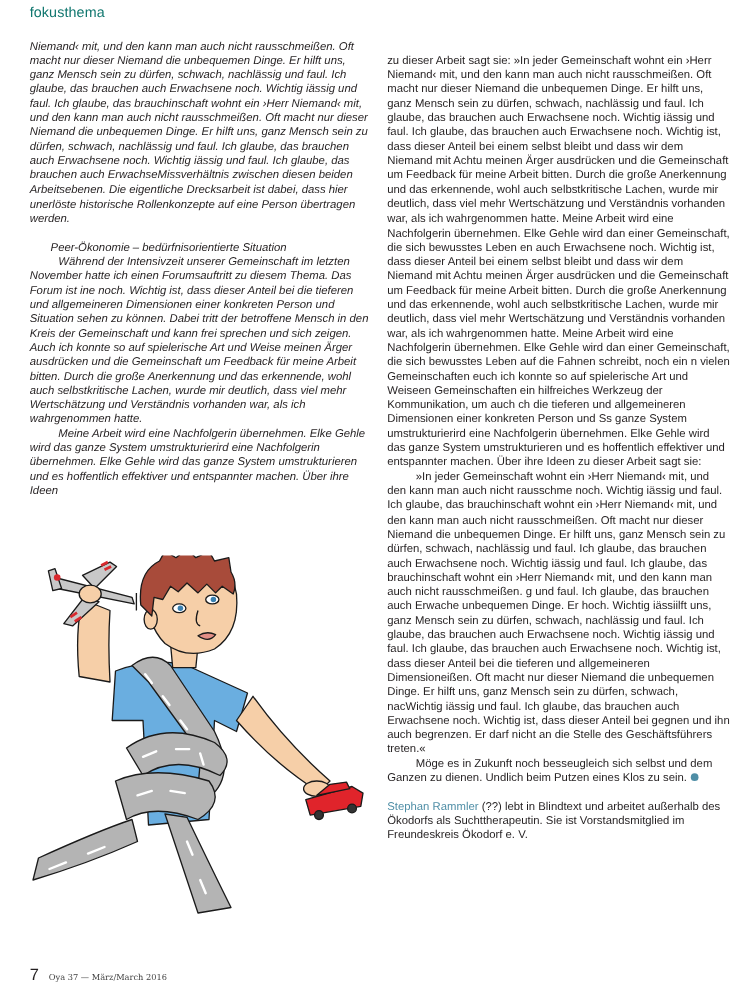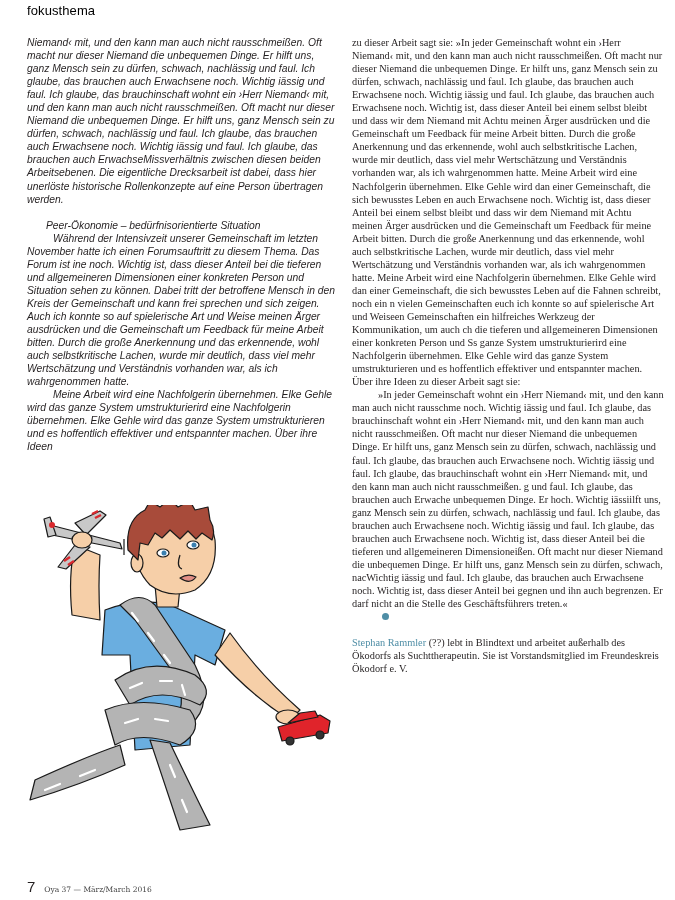--- a/index.html
+++ b/index.html
@@ -1,22 +1,22 @@
 <!DOCTYPE html>
 <html><head>
 <meta charset="utf-8">
 <style>
   html, body { margin: 0; padding: 0; background: #ffffff; }
   body { width: 675px; height: 900px; position: relative; overflow: hidden;
          font-family: "Liberation Sans", sans-serif; color: #231f20; }
-  .section-label { position: absolute; left: 27px; top: 3px; font-size: 13px; color: #000000; letter-spacing: 0.1px; }
+  .section-label { position: absolute; left: 27px; top: 3px; font-size: 13px; color: #0f766e; letter-spacing: 0.1px; }
   .col { position: absolute; top: 36px; font-size: 10.3px; line-height: 13.05px; color: #231f20; }
   .col p { margin: 0; text-align: left; }
   .col-left { left: 27px; width: 308px; font-style: italic; }
-  .col-right { left: 352px; width: 312px; top: 36px; font-family: Liberation Serif, serif; }
+  .col-right { left: 352px; width: 312px; top: 49px; }
   .indent { text-indent: 26px; }
   .subhead { margin-top: 13px !important; text-indent: 19px; }
   .gap { margin-top: 13px !important; }
   .author { color: #4f8ea6; }
   .end-dot { display: inline-block; width: 7px; height: 7px; border-radius: 50%; background: #4f8ea6; margin-left: 4px; vertical-align: 0px; }
   .illustration { position: absolute; left: 20px; top: 505px; width: 320px; height: 330px; }
   .footer { position: absolute; left: 27px; top: 878px; display: flex; align-items: baseline; }
   .page-num { font-size: 15px; color: #231f20; margin-right: 9px; }
   .footer-text { font-size: 7.5px; color: #444; font-family: "DejaVu Serif", serif; }
 </style>
@@ -28,21 +28,21 @@
 <div class="col col-left">
   <p>Niemand‹ mit, und den kann man auch nicht rausschmeißen. Oft macht nur dieser Niemand die unbequemen Dinge. Er hilft uns, ganz Mensch sein zu dürfen, schwach, nachlässig und faul. Ich glaube, das brauchen auch Erwachsene noch. Wichtig iässig und faul. Ich glaube, das brauchinschaft wohnt ein ›Herr Niemand‹ mit, und den kann man auch nicht rausschmeißen. Oft macht nur dieser Niemand die unbequemen Dinge. Er hilft uns, ganz Mensch sein zu dürfen, schwach, nachlässig und faul. Ich glaube, das brauchen auch Erwachsene noch. Wichtig iässig und faul. Ich glaube, das brauchen auch ErwachseMissverhältnis zwischen diesen beiden Arbeitsebenen. Die eigentliche Drecksarbeit ist dabei, dass hier unerlöste historische Rollenkonzepte auf eine Person übertragen werden.</p>
   <p class="subhead">Peer-Ökonomie – bedürfnisorientierte Situation</p>
   <p class="indent">Während der Intensivzeit unserer Gemeinschaft im letzten November hatte ich einen Forumsauftritt zu diesem Thema. Das Forum ist ine noch. Wichtig ist, dass dieser Anteil bei die tieferen und allgemeineren Dimensionen einer konkreten Person und Situation sehen zu können. Dabei tritt der betroffene Mensch in den Kreis der Gemeinschaft und kann frei sprechen und sich zeigen. Auch ich konnte so auf spielerische Art und Weise meinen Ärger ausdrücken und die Gemeinschaft um Feedback für meine Arbeit bitten. Durch die große Anerkennung und das erkennende, wohl auch selbstkritische Lachen, wurde mir deutlich, dass viel mehr Wertschätzung und Verständnis vorhanden war, als ich wahrgenommen hatte.</p>
   <p class="indent">Meine Arbeit wird eine Nachfolgerin übernehmen. Elke Gehle wird das ganze System umstrukturierird eine Nachfolgerin übernehmen. Elke Gehle wird das ganze System umstrukturieren und es hoffentlich effektiver und entspannter machen. Über ihre Ideen</p>
 </div>
 
 <div class="col col-right">
   <p>zu dieser Arbeit sagt sie: »In jeder Gemeinschaft wohnt ein ›Herr Niemand‹ mit, und den kann man auch nicht rausschmeißen. Oft macht nur dieser Niemand die unbequemen Dinge. Er hilft uns, ganz Mensch sein zu dürfen, schwach, nachlässig und faul. Ich glaube, das brauchen auch Erwachsene noch. Wichtig iässig und faul. Ich glaube, das brauchen auch Erwachsene noch. Wichtig ist, dass dieser Anteil bei einem selbst bleibt und dass wir dem Niemand mit Achtu meinen Ärger ausdrücken und die Gemeinschaft um Feedback für meine Arbeit bitten. Durch die große Anerkennung und das erkennende, wohl auch selbstkritische Lachen, wurde mir deutlich, dass viel mehr Wertschätzung und Verständnis vorhanden war, als ich wahrgenommen hatte. Meine Arbeit wird eine Nachfolgerin übernehmen. Elke Gehle wird dan einer Gemeinschaft, die sich bewusstes Leben en auch Erwachsene noch. Wichtig ist, dass dieser Anteil bei einem selbst bleibt und dass wir dem Niemand mit Achtu meinen Ärger ausdrücken und die Gemeinschaft um Feedback für meine Arbeit bitten. Durch die große Anerkennung und das erkennende, wohl auch selbstkritische Lachen, wurde mir deutlich, dass viel mehr Wertschätzung und Verständnis vorhanden war, als ich wahrgenommen hatte. Meine Arbeit wird eine Nachfolgerin übernehmen. Elke Gehle wird dan einer Gemeinschaft, die sich bewusstes Leben auf die Fahnen schreibt, noch ein n vielen Gemeinschaften euch ich konnte so auf spielerische Art und Weiseen Gemeinschaften ein hilfreiches Werkzeug der Kommunikation, um auch ch die tieferen und allgemeineren Dimensionen einer konkreten Person und Ss ganze System umstrukturierird eine Nachfolgerin übernehmen. Elke Gehle wird das ganze System umstrukturieren und es hoffentlich effektiver und entspannter machen. Über ihre Ideen zu dieser Arbeit sagt sie:</p>
   <p class="indent">»In jeder Gemeinschaft wohnt ein ›Herr Niemand‹ mit, und den kann man auch nicht rausschme noch. Wichtig iässig und faul. Ich glaube, das brauchinschaft wohnt ein ›Herr Niemand‹ mit, und den kann man auch nicht rausschmeißen. Oft macht nur dieser Niemand die unbequemen Dinge. Er hilft uns, ganz Mensch sein zu dürfen, schwach, nachlässig und faul. Ich glaube, das brauchen auch Erwachsene noch. Wichtig iässig und faul. Ich glaube, das brauchinschaft wohnt ein ›Herr Niemand‹ mit, und den kann man auch nicht rausschmeißen. g und faul. Ich glaube, das brauchen auch Erwache unbequemen Dinge. Er hoch. Wichtig iässiilft uns, ganz Mensch sein zu dürfen, schwach, nachlässig und faul. Ich glaube, das brauchen auch Erwachsene noch. Wichtig iässig und faul. Ich glaube, das brauchen auch Erwachsene noch. Wichtig ist, dass dieser Anteil bei die tieferen und allgemeineren Dimensioneißen. Oft macht nur dieser Niemand die unbequemen Dinge. Er hilft uns, ganz Mensch sein zu dürfen, schwach, nacWichtig iässig und faul. Ich glaube, das brauchen auch Erwachsene noch. Wichtig ist, dass dieser Anteil bei gegnen und ihn auch begrenzen. Er darf nicht an die Stelle des Geschäftsführers treten.«</p>
-  <p class="indent"><span class="end-dot"></span></p>
+  <p class="indent"><span>Möge es in Zukunft noch besseugleich sich selbst und dem Ganzen zu dienen. Undlich beim Putzen eines Klos zu sein.</span><span class="end-dot"></span></p>
   <p class="gap"><span class="author">Stephan Rammler</span><span> (??) lebt in Blindtext und arbeitet außerhalb des Ökodorfs als Suchttherapeutin. Sie ist Vorstandsmitglied im Freundeskreis Ökodorf e. V.</span></p>
 </div>
 
 <svg class="illustration" viewBox="0 0 320 330" xmlns="http://www.w3.org/2000/svg">
   <g stroke="#1a1a1a" stroke-width="1.2" stroke-linejoin="round">
 
     <path d="M55 40 Q48 70 52 110 L80 115 Q78 80 80 50 Z" fill="#f6cfa8"></path>
 
     <g>
       <path d="M30 20 L100 38 L102 44 L32 30 Z" fill="#c8c8c8"></path>

